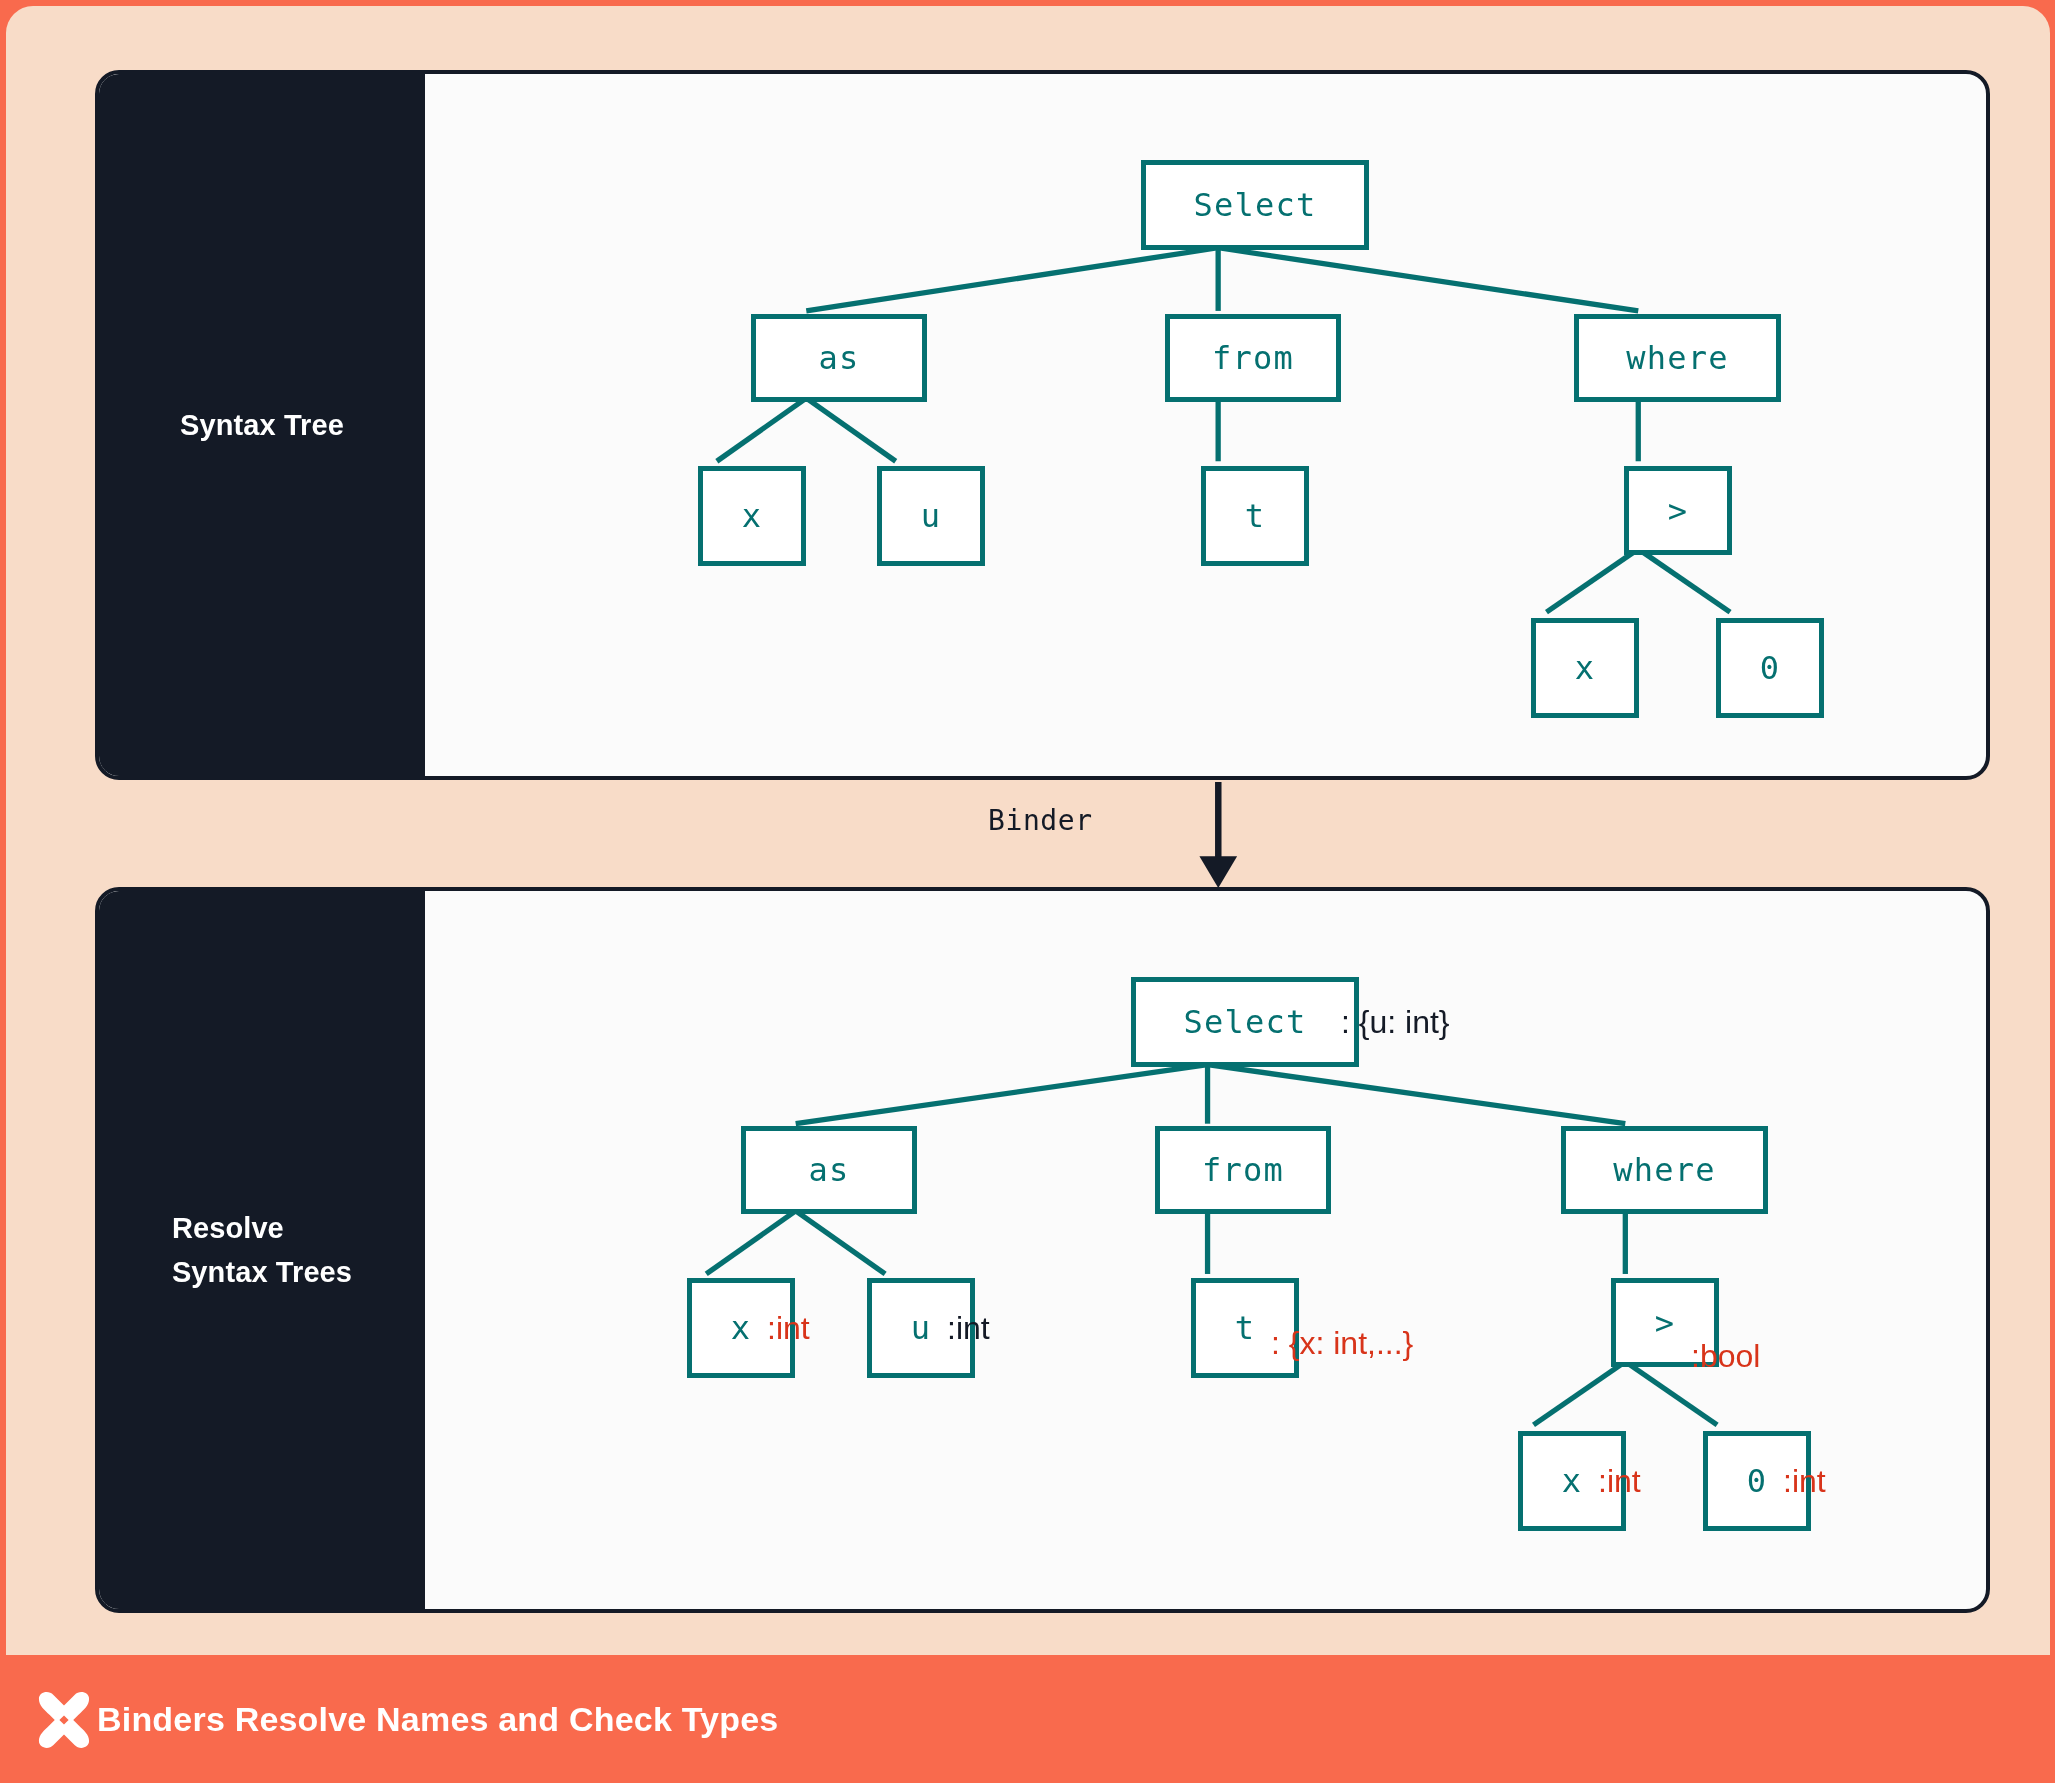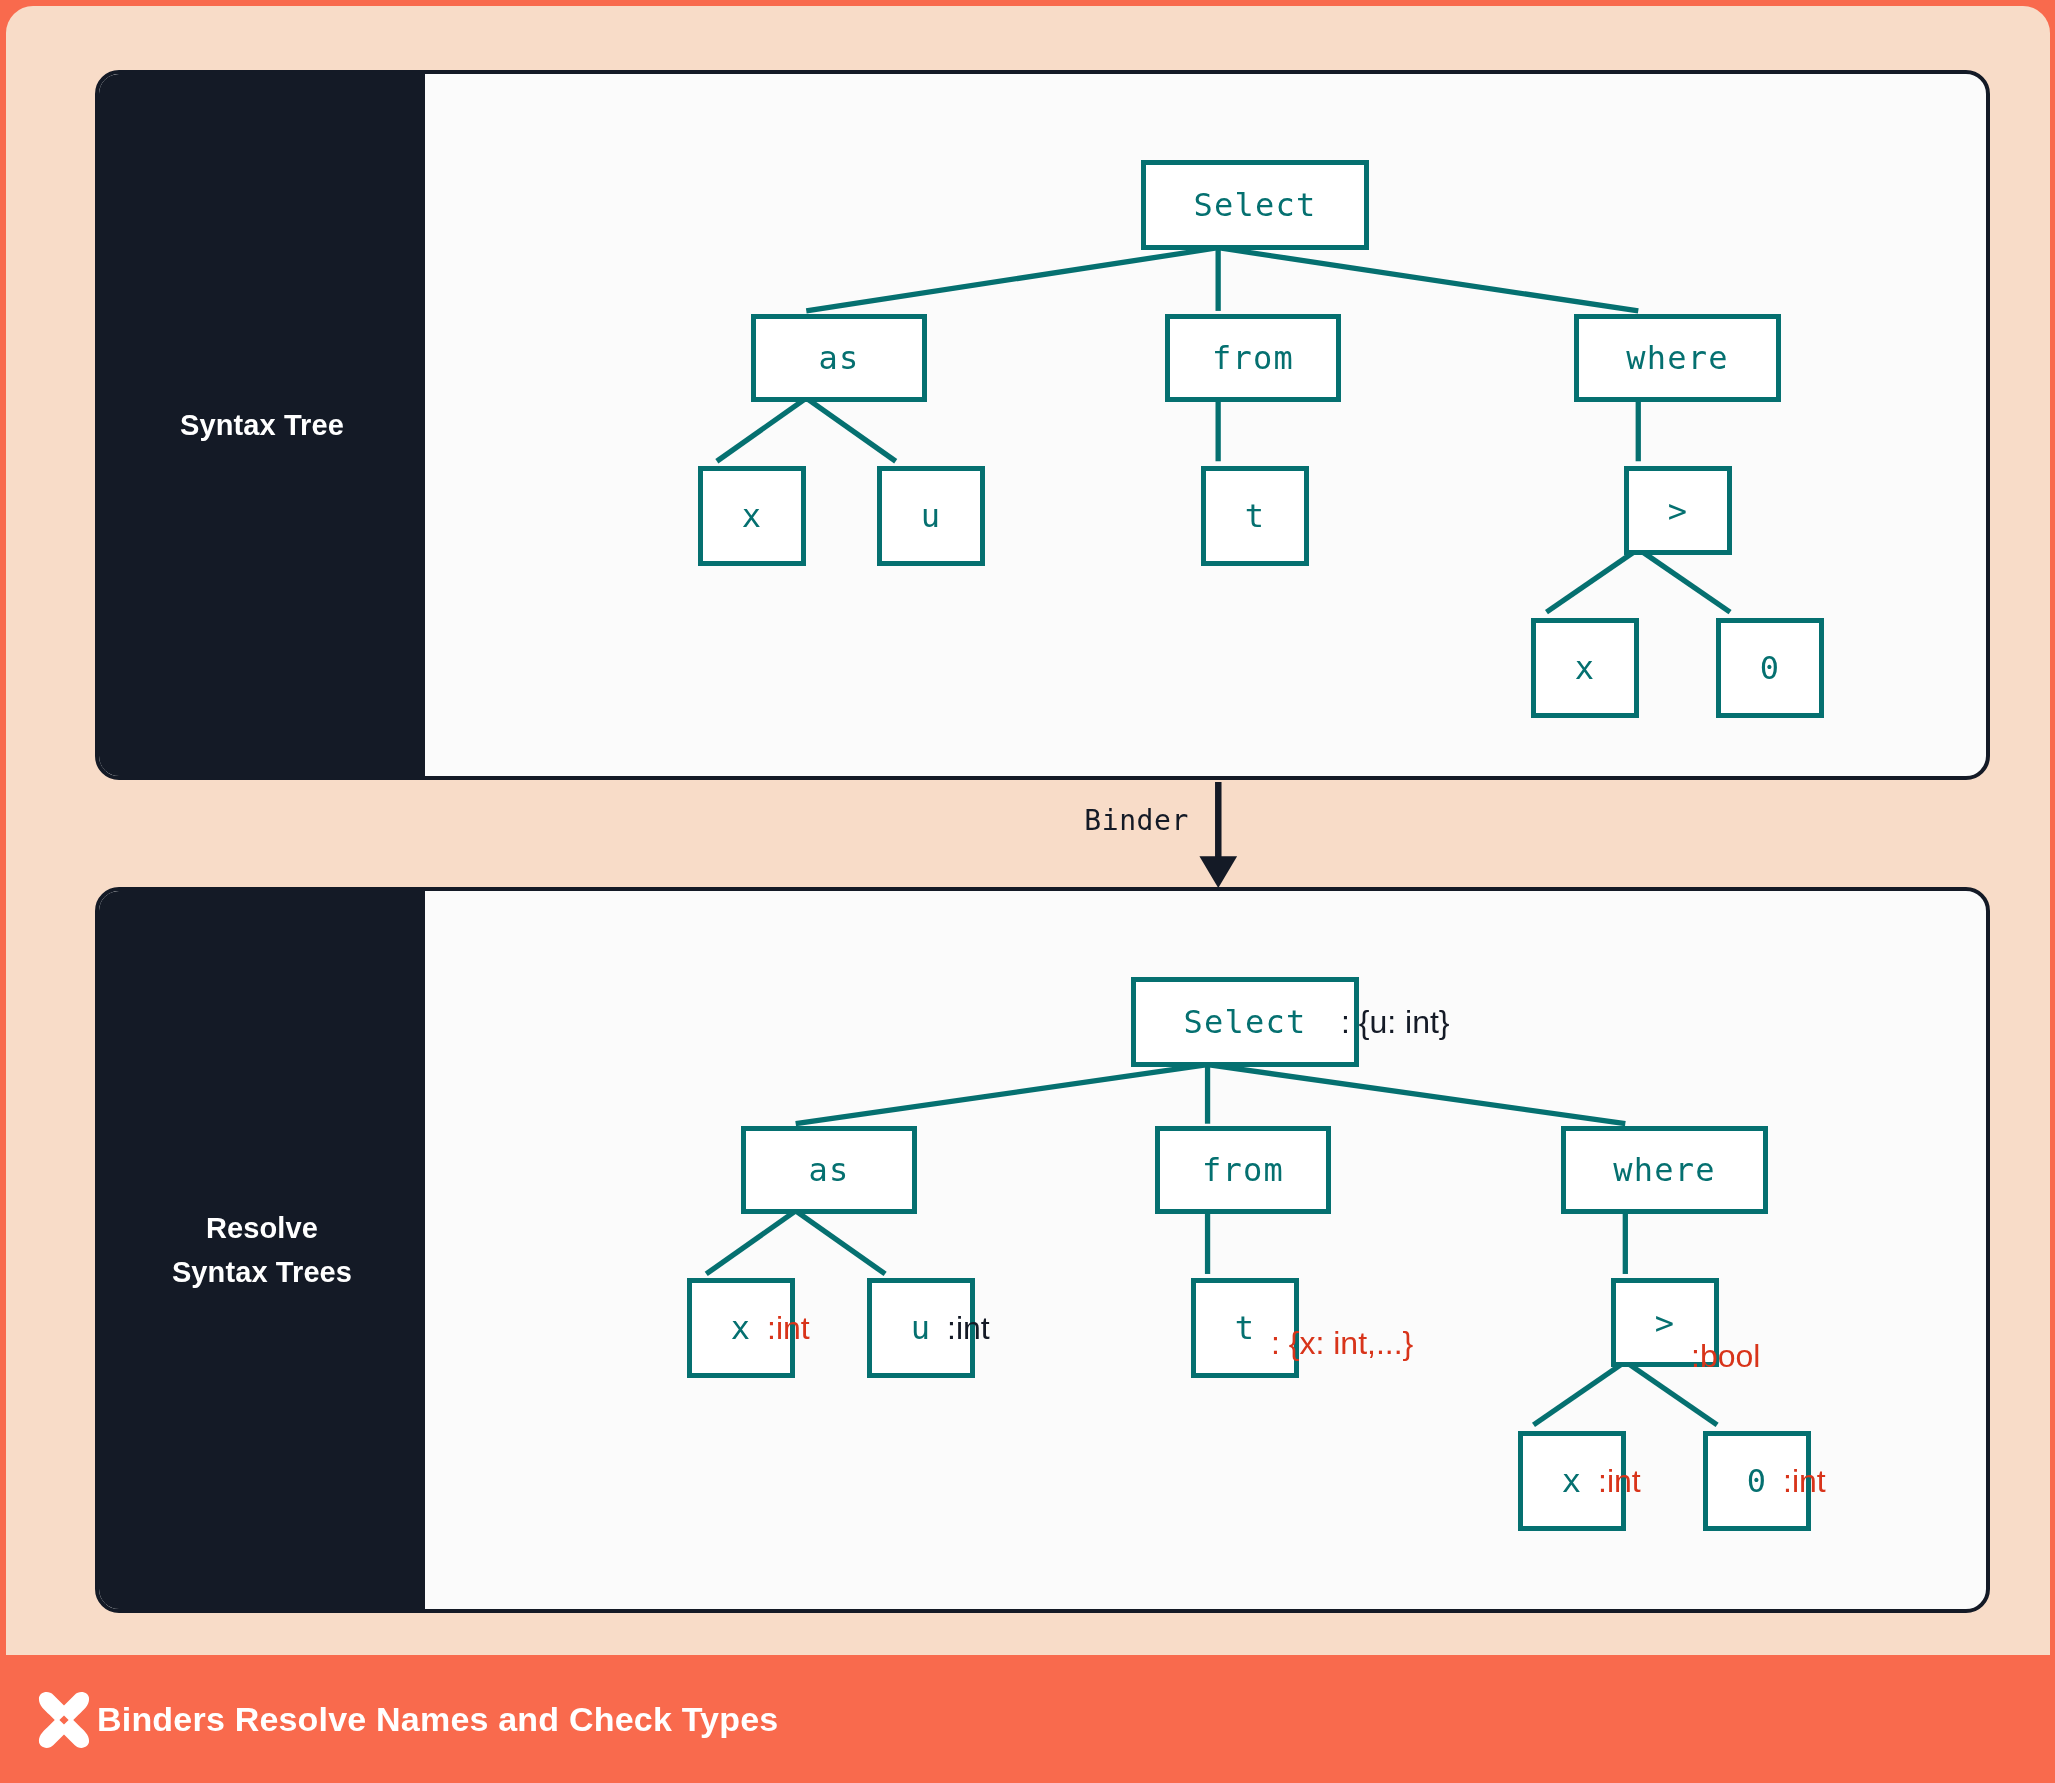--- a/index.html
+++ b/index.html
@@ -52,21 +52,20 @@
     background: #141A26;
     display: flex;
     align-items: center;
     justify-content: center;
   }
   .card-sidebar-label {
     color: #FFFFFF;
     font-size: 29px;
     font-weight: bold;
     line-height: 1.52;
-    text-align: center;
     letter-spacing: 0.1px;
   }
   .card-body {
     position: absolute;
     left: 326px;
     right: 0;
     top: 0;
     bottom: 0;
   }
 
@@ -118,21 +117,21 @@
     left: 982px;
     top: 776px;
     width: 331px;
     height: 106px;
   }
   #binder-label {
     position: absolute;
     left: 0;
     top: 25px;
     width: 201px;
-    text-align: right;
+    text-align: left;
     color: #141A26;
     font-family: "DejaVu Sans Mono", monospace;
     font-size: 28px;
     line-height: 1;
     letter-spacing: 0.6px;
   }
 
   
   #footer {
     position: absolute;

